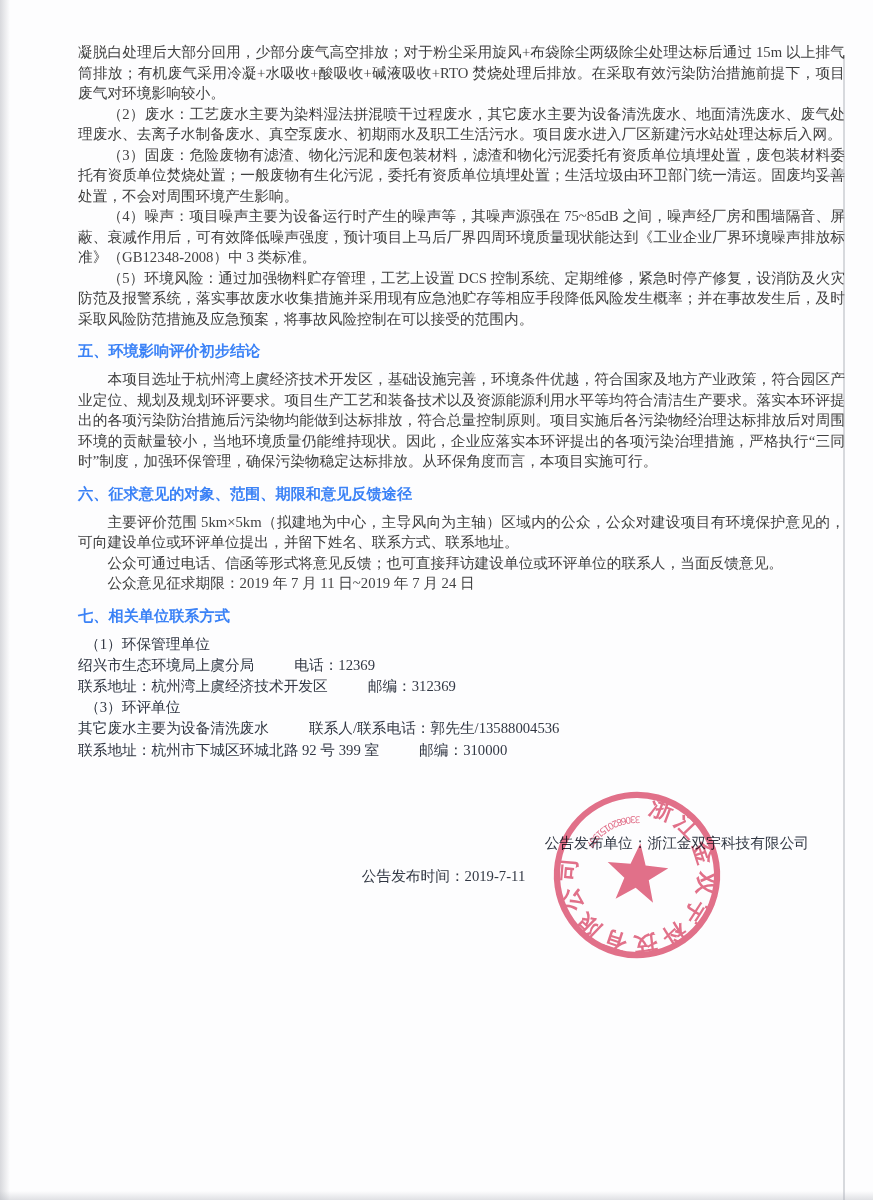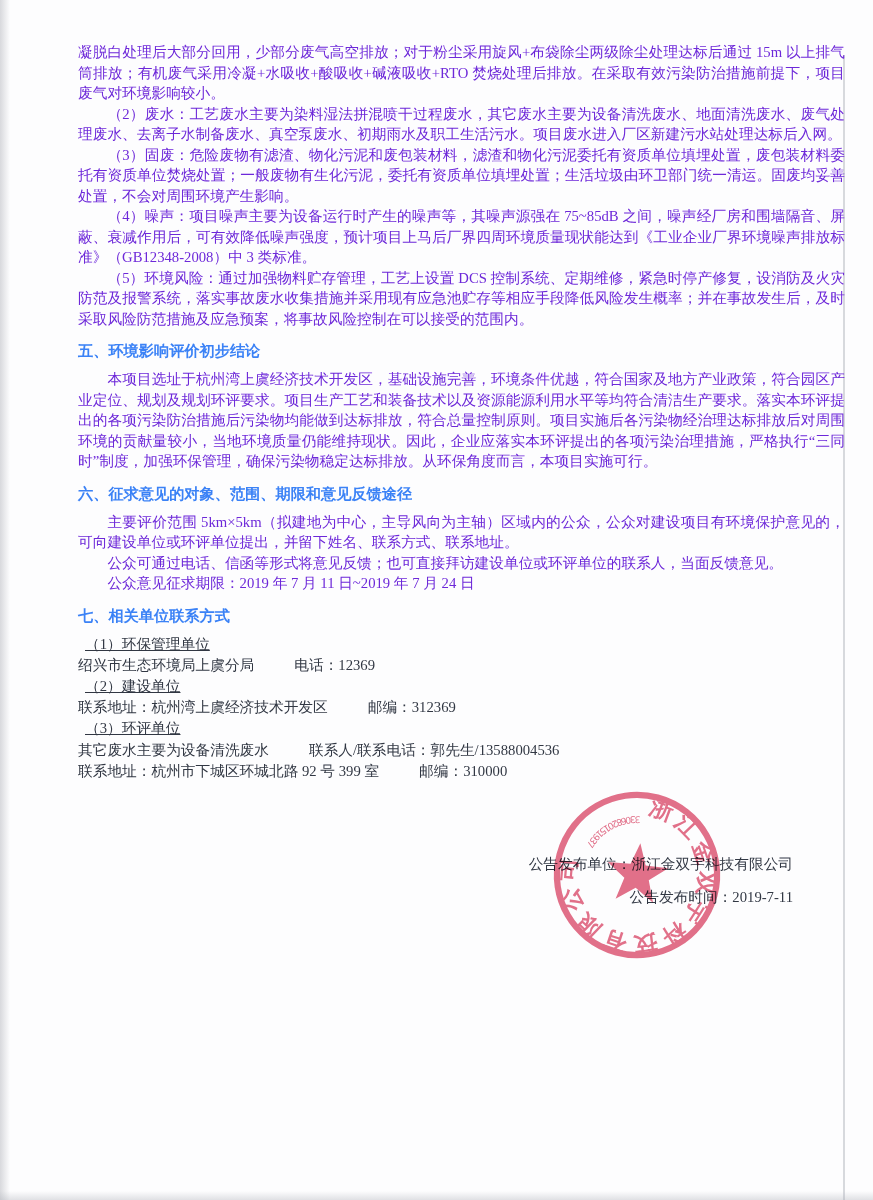--- a/index.html
+++ b/index.html
@@ -28,49 +28,49 @@
     pointer-events: none;
   }
   .paper-content {
     position: absolute; left: 78px; top: 42px; width: 767px;
   }
   p.body-text {
     margin: 0;
     font-size: 14.7px;
     line-height: 20.5px;
     text-align: justify;
-    color: #6d28d9;
+    color: #404040;
   }
   p.indent { text-indent: 2em; }
   .sec-heading {
     margin: 11px 0 8px 0;
     font-size: 15.2px;
     line-height: 21px;
     font-weight: bold;
     color: #3b82f6;
   }
   .contacts { margin-top: 2px; }
   .contact-row {
     font-size: 14.7px;
     line-height: 21.2px;
     white-space: nowrap;
   }
-  .contact-row.c-ind { text-indent: 7px; text-decoration: underline; }
+  .contact-row.c-ind { text-indent: 7px; }
   .contact-detail { display: inline-block; margin-left: 40px; }
   .footer {
     margin-top: 72px;
     text-align: right;
-    padding-right: 52px;
+    padding-right: 36px;
   }
   .footer-line {
     font-size: 14.7px;
     line-height: 20px;
     color: #313743;
   }
-  .footer-line.date { margin-top: 13px; }
+  .footer-line.date { margin-top: 13px; text-align: center; }
   
   .stamp {
     position: absolute;
     left: 548px; top: 786px;
     width: 178px; height: 178px;
     transform: rotate(150deg);
     mix-blend-mode: multiply;
     opacity: 0.82;
     pointer-events: none;
   }
@@ -115,23 +115,20 @@
 
   <div class="sec-heading">七、相关单位联系方式</div>
 
   <div class="contacts">
     <div class="contact-row c-ind">
       <span>（1）环保管理单位</span>
     </div>
     <div class="contact-row">
       <span>绍兴市生态环境局上虞分局</span><span class="contact-detail">电话：12369</span>
     </div>
-    <div class="contact-row c-ind">
-      <span>（2）建设单位</span>
-    </div>
     <div class="contact-row">
       <span>联系地址：杭州湾上虞经济技术开发区</span><span class="contact-detail">邮编：312369</span>
     </div>
     <div class="contact-row c-ind">
       <span>（3）环评单位</span>
     </div>
     <div class="contact-row">
       <span>其它废水主要为设备清洗废水</span><span class="contact-detail">联系人/联系电话：郭先生/13588004536</span>
     </div>
     <div class="contact-row">

